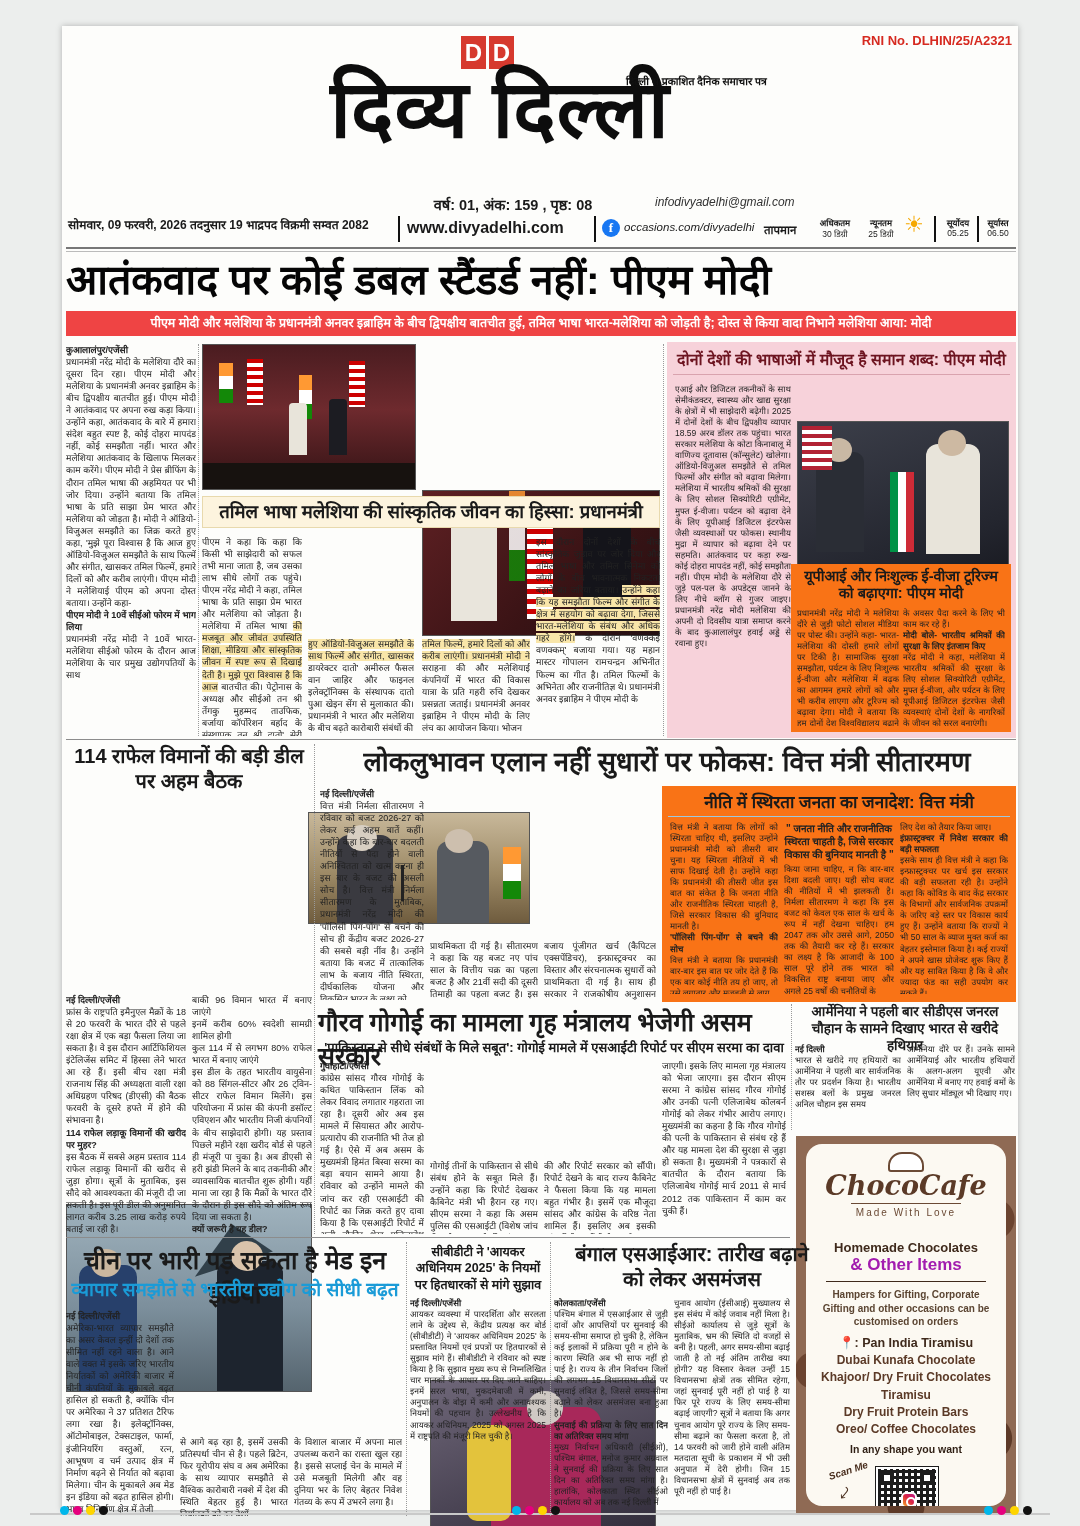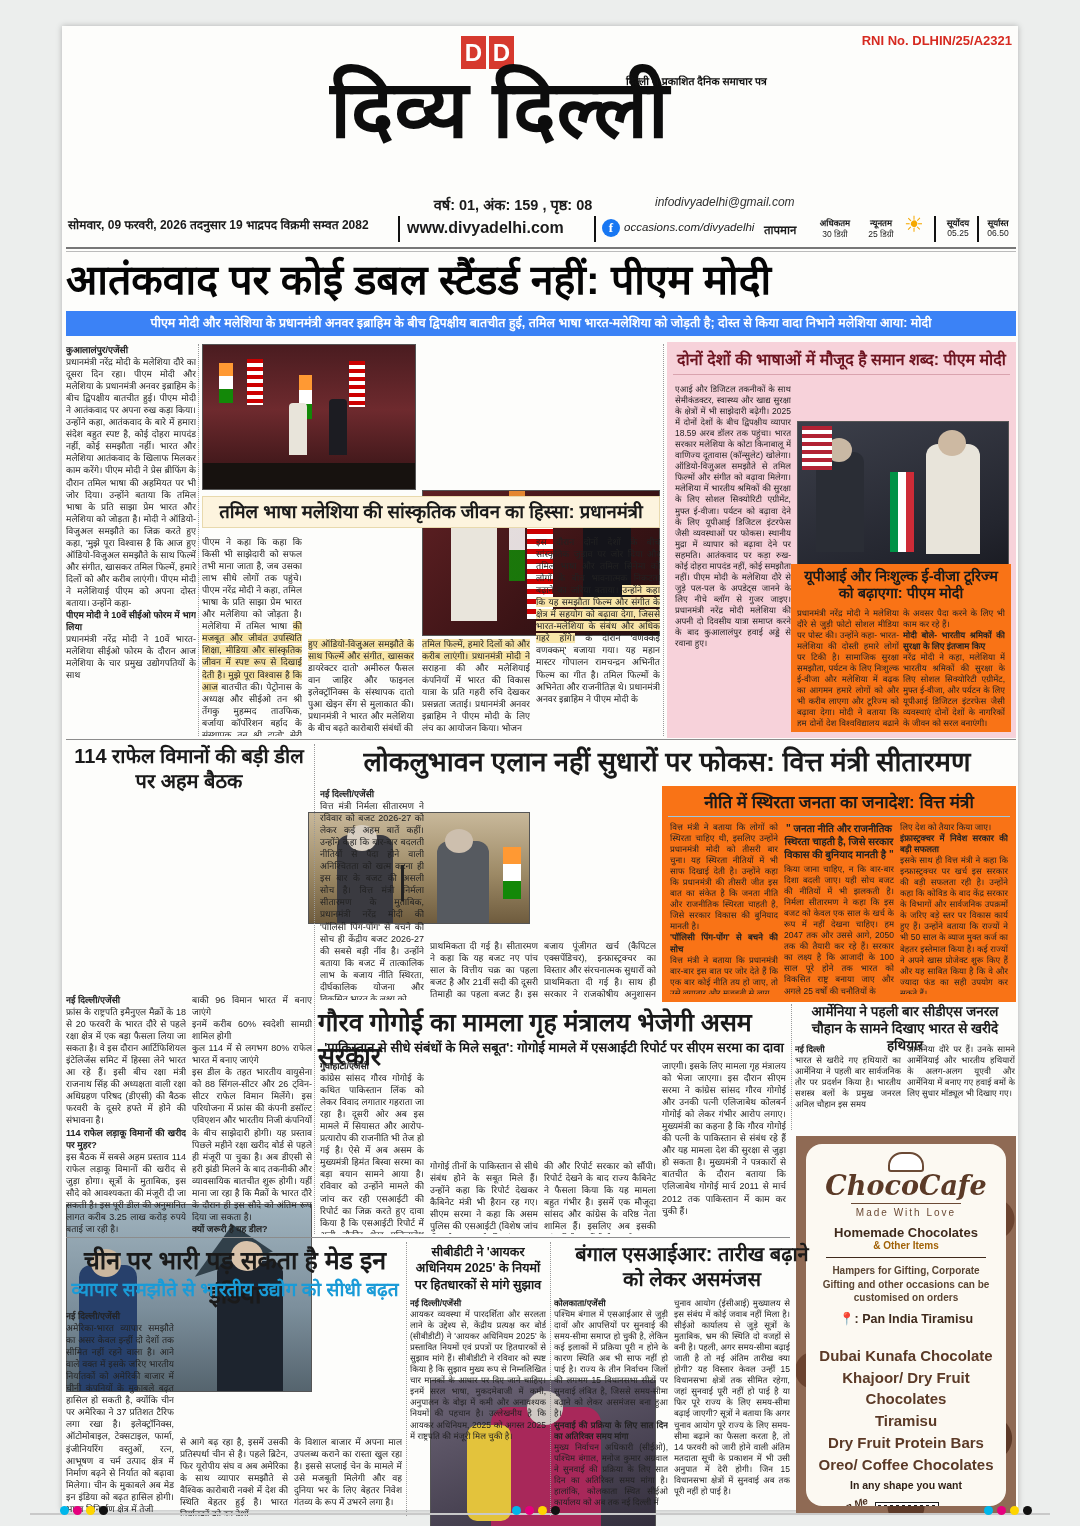--- a/index.html
+++ b/index.html
@@ -68,21 +68,21 @@
 </div>
 <div class="abs" style="left:977px;top:216px;width:2px;height:26px;background:#111"></div>
 <div class="abs" style="left:979px;top:217px;width:38px;text-align:center">
   <div style="font-size:8.5px;font-weight:bold">सूर्यास्त</div>
   <div style="font-size:8.5px">06.50</div>
 </div>
 <div class="abs" style="left:66px;top:247px;width:950px;height:2px;background:#777"></div>
 <div class="abs" style="left:66px;top:251px;width:950px;height:1px;background:#bbb"></div>
 
 <div class="abs" style="left:66px;top:256px;width:950px;font-size:41px;font-weight:bold;color:#050505;line-height:1.2">आतंकवाद पर कोई डबल स्टैंडर्ड नहीं: पीएम मोदी</div>
-<div class="abs" style="left:66px;top:311px;width:950px;height:25px;background:#3b82f6;color:#fff;font-size:12.5px;font-weight:bold;text-align:center;line-height:25px;overflow:hidden">पीएम मोदी और मलेशिया के प्रधानमंत्री अनवर इब्राहिम के बीच द्विपक्षीय बातचीत हुई, तमिल भाषा भारत-मलेशिया को जोड़ती है; दोस्त से किया वादा निभाने मलेशिया आया: मोदी</div>
+<div class="abs" style="left:66px;top:311px;width:950px;height:25px;background:#ef4444;color:#fff;font-size:12.5px;font-weight:bold;text-align:center;line-height:25px;overflow:hidden">पीएम मोदी और मलेशिया के प्रधानमंत्री अनवर इब्राहिम के बीच द्विपक्षीय बातचीत हुई, तमिल भाषा भारत-मलेशिया को जोड़ती है; दोस्त से किया वादा निभाने मलेशिया आया: मोदी</div>
 
 <div class="abs sm" style="left:66px;top:344px;width:130px;height:392px">
   <span class="dl">कुआलालंपुर/एजेंसी</span><br>
   <span>प्रधानमंत्री नरेंद्र मोदी के मलेशिया दौरे का दूसरा दिन रहा। पीएम मोदी और मलेशिया के प्रधानमंत्री अनवर इब्राहिम के बीच द्विपक्षीय बातचीत हुई। पीएम मोदी ने आतंकवाद पर अपना रुख कड़ा किया। उन्होंने कहा, आतंकवाद के बारे में हमारा संदेश बहुत स्पष्ट है, कोई दोहरा मापदंड नहीं, कोई समझौता नहीं। भारत और मलेशिया आतंकवाद के खिलाफ मिलकर काम करेंगे। पीएम मोदी ने प्रेस ब्रीफिंग के दौरान तमिल भाषा की अहमियत पर भी जोर दिया। उन्होंने बताया कि तमिल भाषा के प्रति साझा प्रेम भारत और मलेशिया को जोड़ता है। मोदी ने ऑडियो-विजुअल समझौते का जिक्र करते हुए कहा, 'मुझे पूरा विश्वास है कि आज हुए ऑडियो-विजुअल समझौते के साथ फिल्में और संगीत, खासकर तमिल फिल्में, हमारे दिलों को और करीब लाएंगी। पीएम मोदी ने मलेशियाई पीएम को अपना दोस्त बताया। उन्होंने कहा-</span>
   <span class="bsub">पीएम मोदी ने 10वें सीईओ फोरम में भाग लिया</span>
   <span>प्रधानमंत्री नरेंद्र मोदी ने 10वें भारत-मलेशिया सीईओ फोरम के दौरान आज मलेशिया के चार प्रमुख उद्योगपतियों के साथ</span>
 </div>
 <div class="abs vdot" style="left:198px;top:344px;height:392px"></div>
 
 <div class="abs ph" style="left:202px;top:344px;width:214px;height:146px;background:linear-gradient(180deg,#4a1c20 0%,#6e2a2e 45%,#2f1113 100%)">
@@ -232,26 +232,26 @@
   <span>भारत से खरीदे गए हथियारों का आर्मेनिया ने पहली बार सार्वजनिक तौर पर प्रदर्शन किया है। भारतीय सशस्त्र बलों के प्रमुख जनरल अनिल चौहान इस समय</span>
 </div>
 <div class="abs xs" style="left:907px;top:1044px;width:108px;height:88px">आर्मेनिया दौरे पर हैं। उनके सामने आर्मेनियाई और भारतीय हथियारों के अलग-अलग यूएवी और आर्मेनिया में बनाए गए हवाई बमों के लिए सुधार मॉड्यूल भी दिखाए गए।</div>
 
 <div class="abs" style="left:796px;top:1136px;width:220px;height:378px;background-color:#8f6a54;background-image:radial-gradient(circle at 15% 8%,#5d3a28 0 16px,transparent 17px),radial-gradient(circle at 90% 22%,#6b4430 0 20px,transparent 21px),radial-gradient(circle at 8% 62%,#6b4430 0 18px,transparent 19px),radial-gradient(circle at 88% 80%,#5d3a28 0 22px,transparent 23px),radial-gradient(circle at 50% 98%,#5d3a28 0 18px,transparent 19px)">
   <div class="abs" style="left:10px;top:8px;width:200px;height:362px;background:#fcf9f2;border-radius:16px;text-align:center;color:#4a2f1f;overflow:hidden">
     <div style="margin:8px auto 0;width:36px;height:20px;background:#fff;border:2px solid #6b4a35;border-radius:14px 14px 3px 3px"></div>
     <div style="font-family:'DejaVu Serif',serif;font-style:italic;font-weight:bold;font-size:27px;color:#5b3a27;line-height:1.05">ChocoCafe</div>
     <div style="margin:3px auto;width:110px;border-top:1.5px solid #6b4a35"></div>
     <div style="font-size:10px;letter-spacing:2px;color:#6b4a35">Made With Love</div>
-    <div style="margin-top:7px;font-size:13px;font-weight:bold;color:#3f2a1c">Homemade Chocolates</div>
-    <div style="font-size:10px;font-weight:bold;color:#a16207">&amp; Other Items</div>
+    <div style="margin-top:22px;font-size:13px;font-weight:bold;color:#3f2a1c">Homemade Chocolates</div>
+    <div style="font-size:17px;font-weight:bold;color:#a21caf">&amp; Other Items</div>
     <div style="margin:6px auto;width:160px;border-top:1.5px solid #3f2a1c"></div>
     <div style="padding:0 12px;font-size:10px;font-weight:bold;color:#5b4532;line-height:1.35">Hampers for Gifting, Corporate Gifting and other occasions can be customised on orders</div>
     <div style="margin-top:6px;font-size:12.5px;font-weight:bold;color:#3f2a1c"><span>📍</span><span>: Pan India Tiramisu</span></div>
-    <div style="margin-top:19px;font-size:15px;font-weight:bold;color:#5b3a27;line-height:1.45">
+    <div style="margin-top:2px;font-size:12px;font-weight:bold;color:#5b3a27;line-height:1.45">
       <div>Dubai Kunafa Chocolate</div>
       <div>Khajoor/ Dry Fruit Chocolates</div>
       <div>Tiramisu</div>
       <div>Dry Fruit Protein Bars</div>
       <div>Oreo/ Coffee Chocolates</div>
     </div>
     <div style="margin-top:4px;font-size:10.5px;font-weight:bold;color:#2f1f14">In any shape you want</div>
     <div style="position:relative;height:84px;margin-top:6px">
       <span style="position:absolute;left:22px;top:4px;font-size:10px;font-weight:bold;font-style:italic;color:#4a2f1f;transform:rotate(-18deg)">Scan Me</span>
       <span style="position:absolute;left:34px;top:24px;font-size:16px;color:#4a2f1f;transform:rotate(40deg)">⤵</span>

